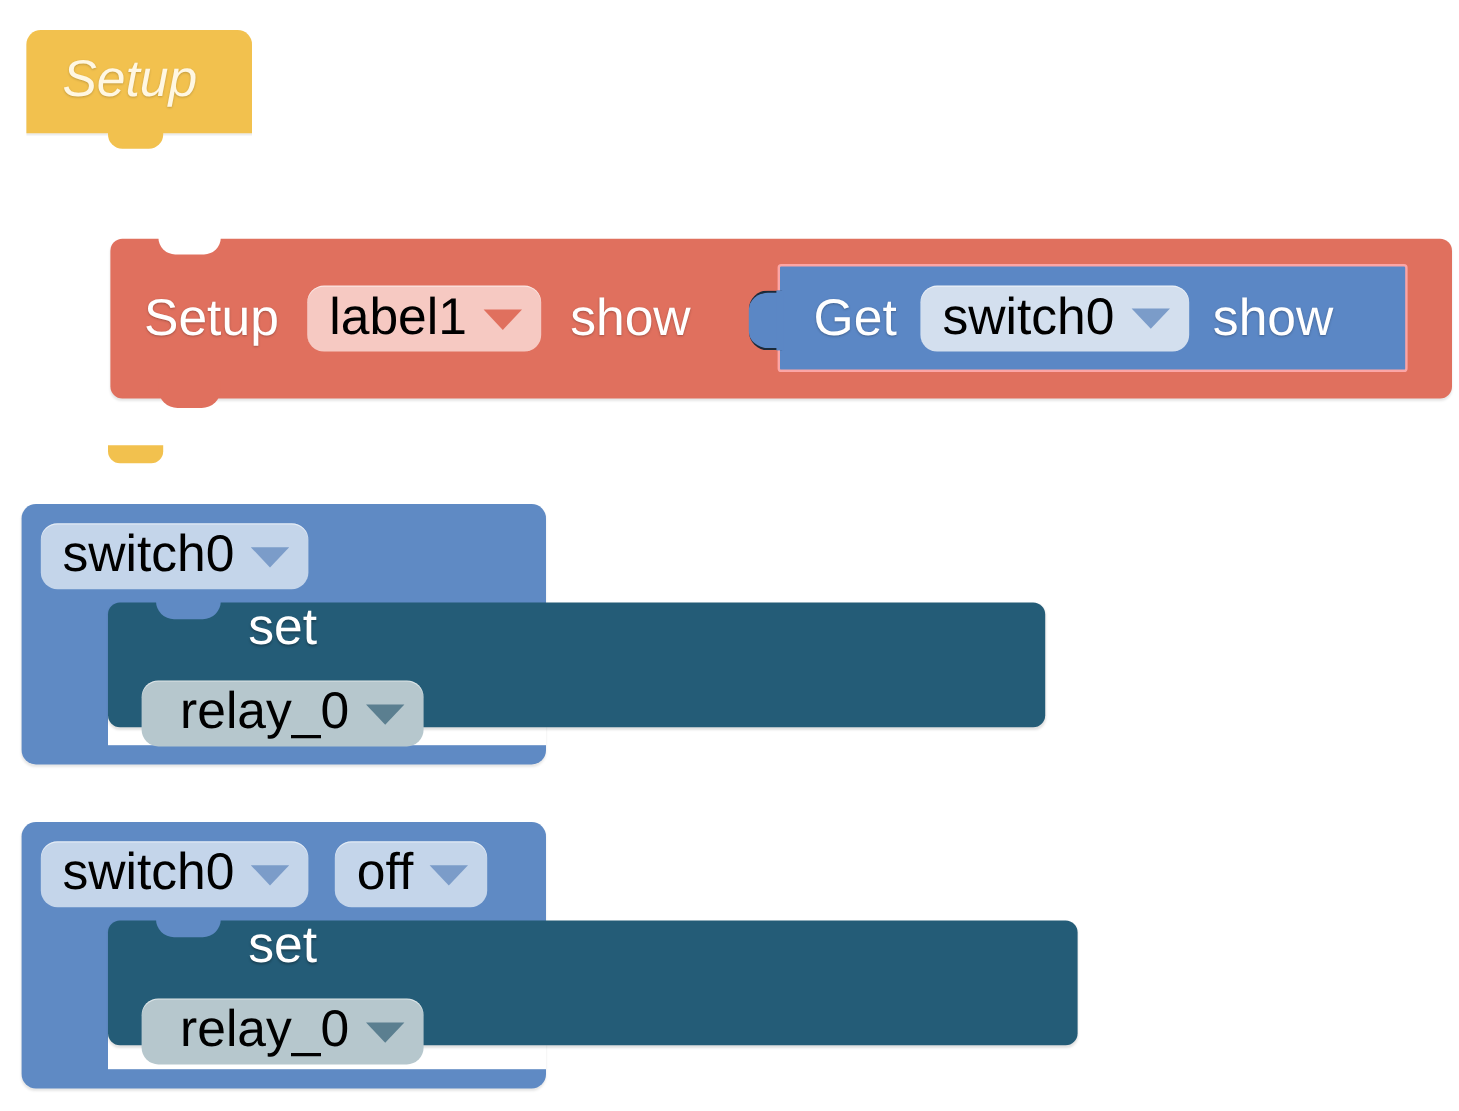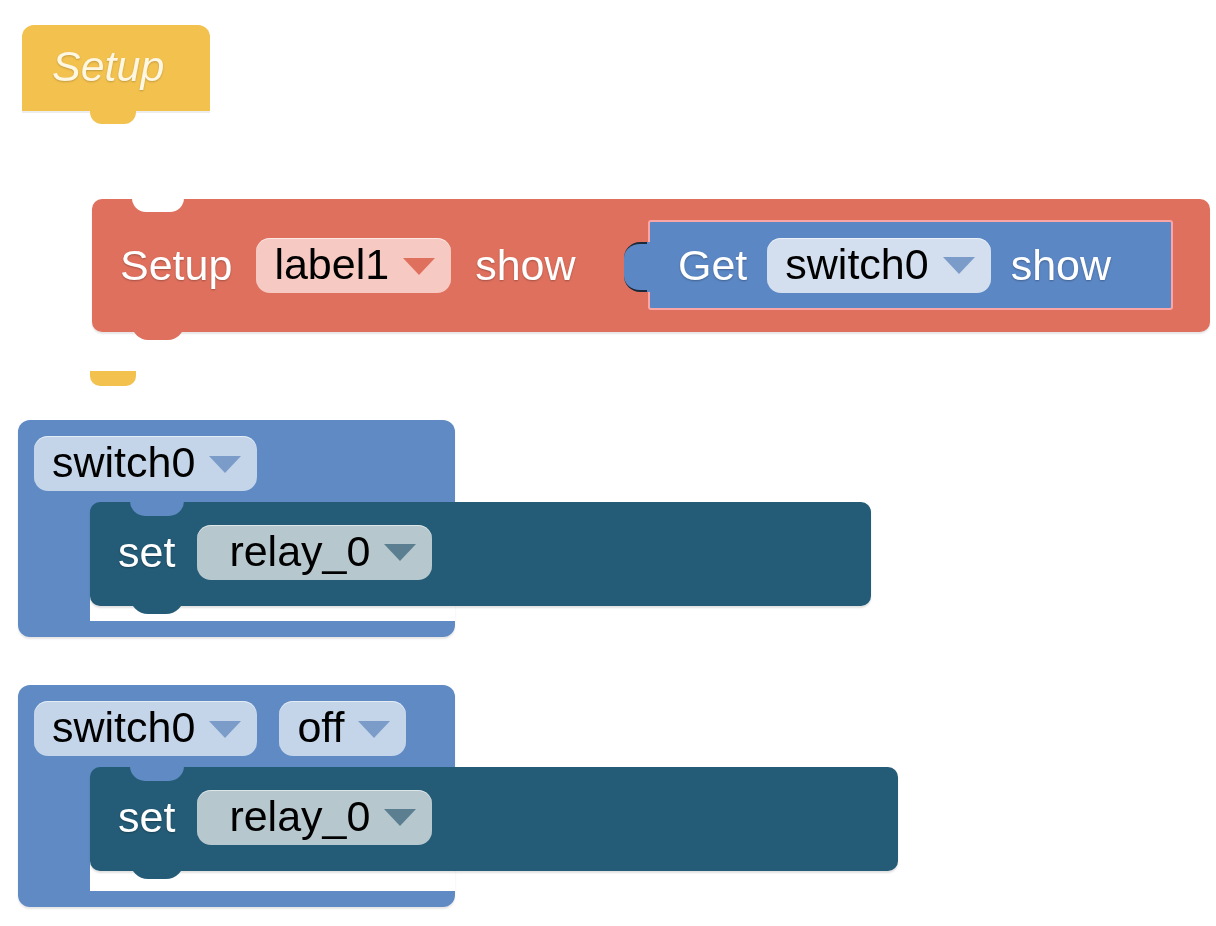--- a/index.html
+++ b/index.html
@@ -162,21 +162,21 @@
   .set-block .topbump{
     position:absolute;left:40px;top:-1px;width:54px;height:15px;
     background:#5f8ac4;border-radius:0 0 16px 16px;
   }
   .set-block .botbump{
     position:absolute;left:40px;width:54px;height:22px;
     background:#245c77;border-radius:0 0 18px 18px;
   }
   .set-row{
     position:absolute;left:28px;top:0;
-    display:flex;align-items:center;gap:22px;
+    display:flex;align-items:center;gap:22px;flex-direction:column;
   }
   .dd-teal{background:#b6c7cd;padding-left:32px;}
   .dd-teal .caret{border-top-color:#5b7f90;}
 
   
   #group2{left:18px;top:420px;width:437px;height:217px;}
   #group2 .mouth{left:72px;top:96px;width:365px;height:105px;}
   #g2set{left:90px;top:502px;width:781px;height:104px;}
   #g2set .botbump{top:90px;}
   #g2set .set-row{height:100px;}

